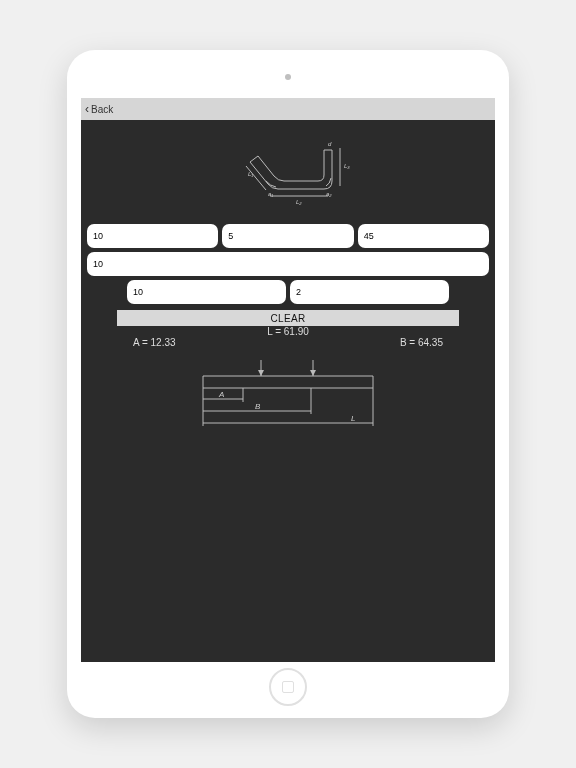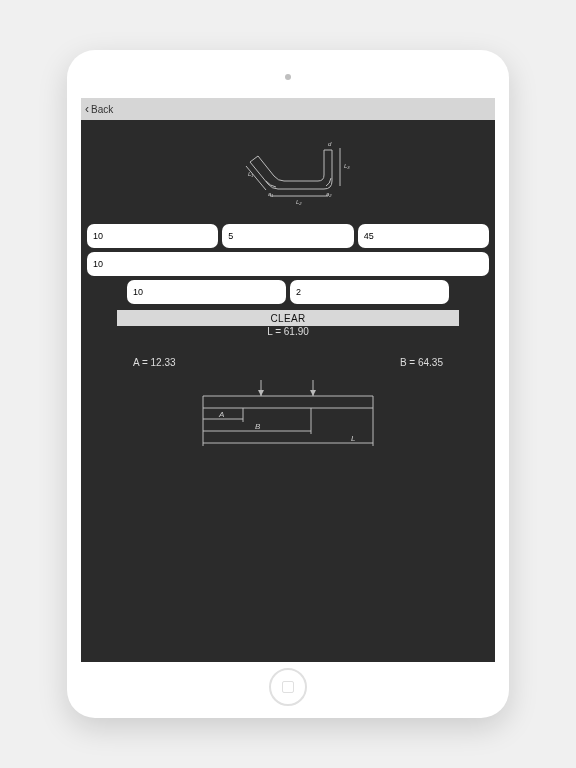--- a/index.html
+++ b/index.html
@@ -134,21 +134,21 @@
     text-align: center;
     font-size: 10px;
     color: #ddd;
   }
   .result-split {
     display: flex;
     justify-content: space-between;
     padding: 0 46px;
     font-size: 10px;
     color: #ddd;
-    margin-top: 20px;
+    margin-top: 0;
   }
 
   
   .diagram2 {
     width: 100%;
     height: 86px;
     display: flex;
     justify-content: center;
     margin-top: 6px;
   }

